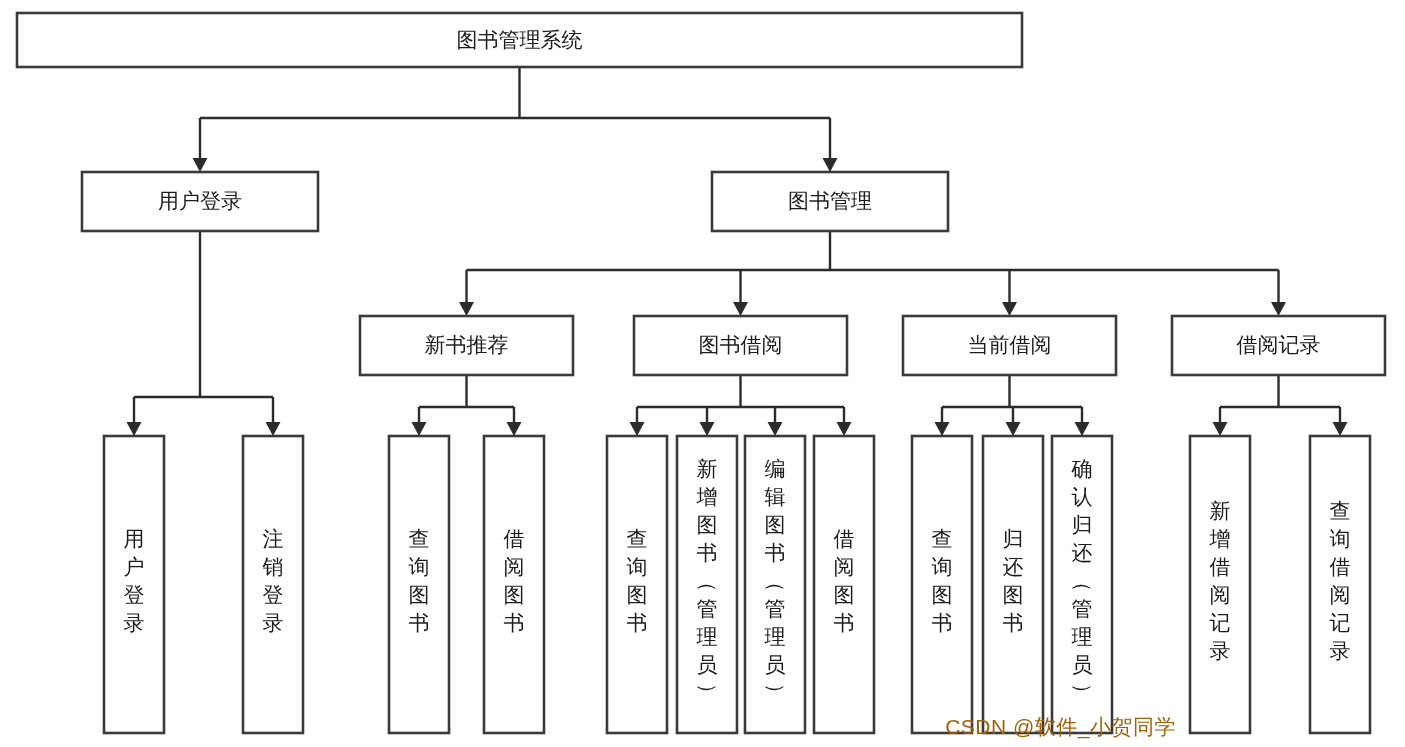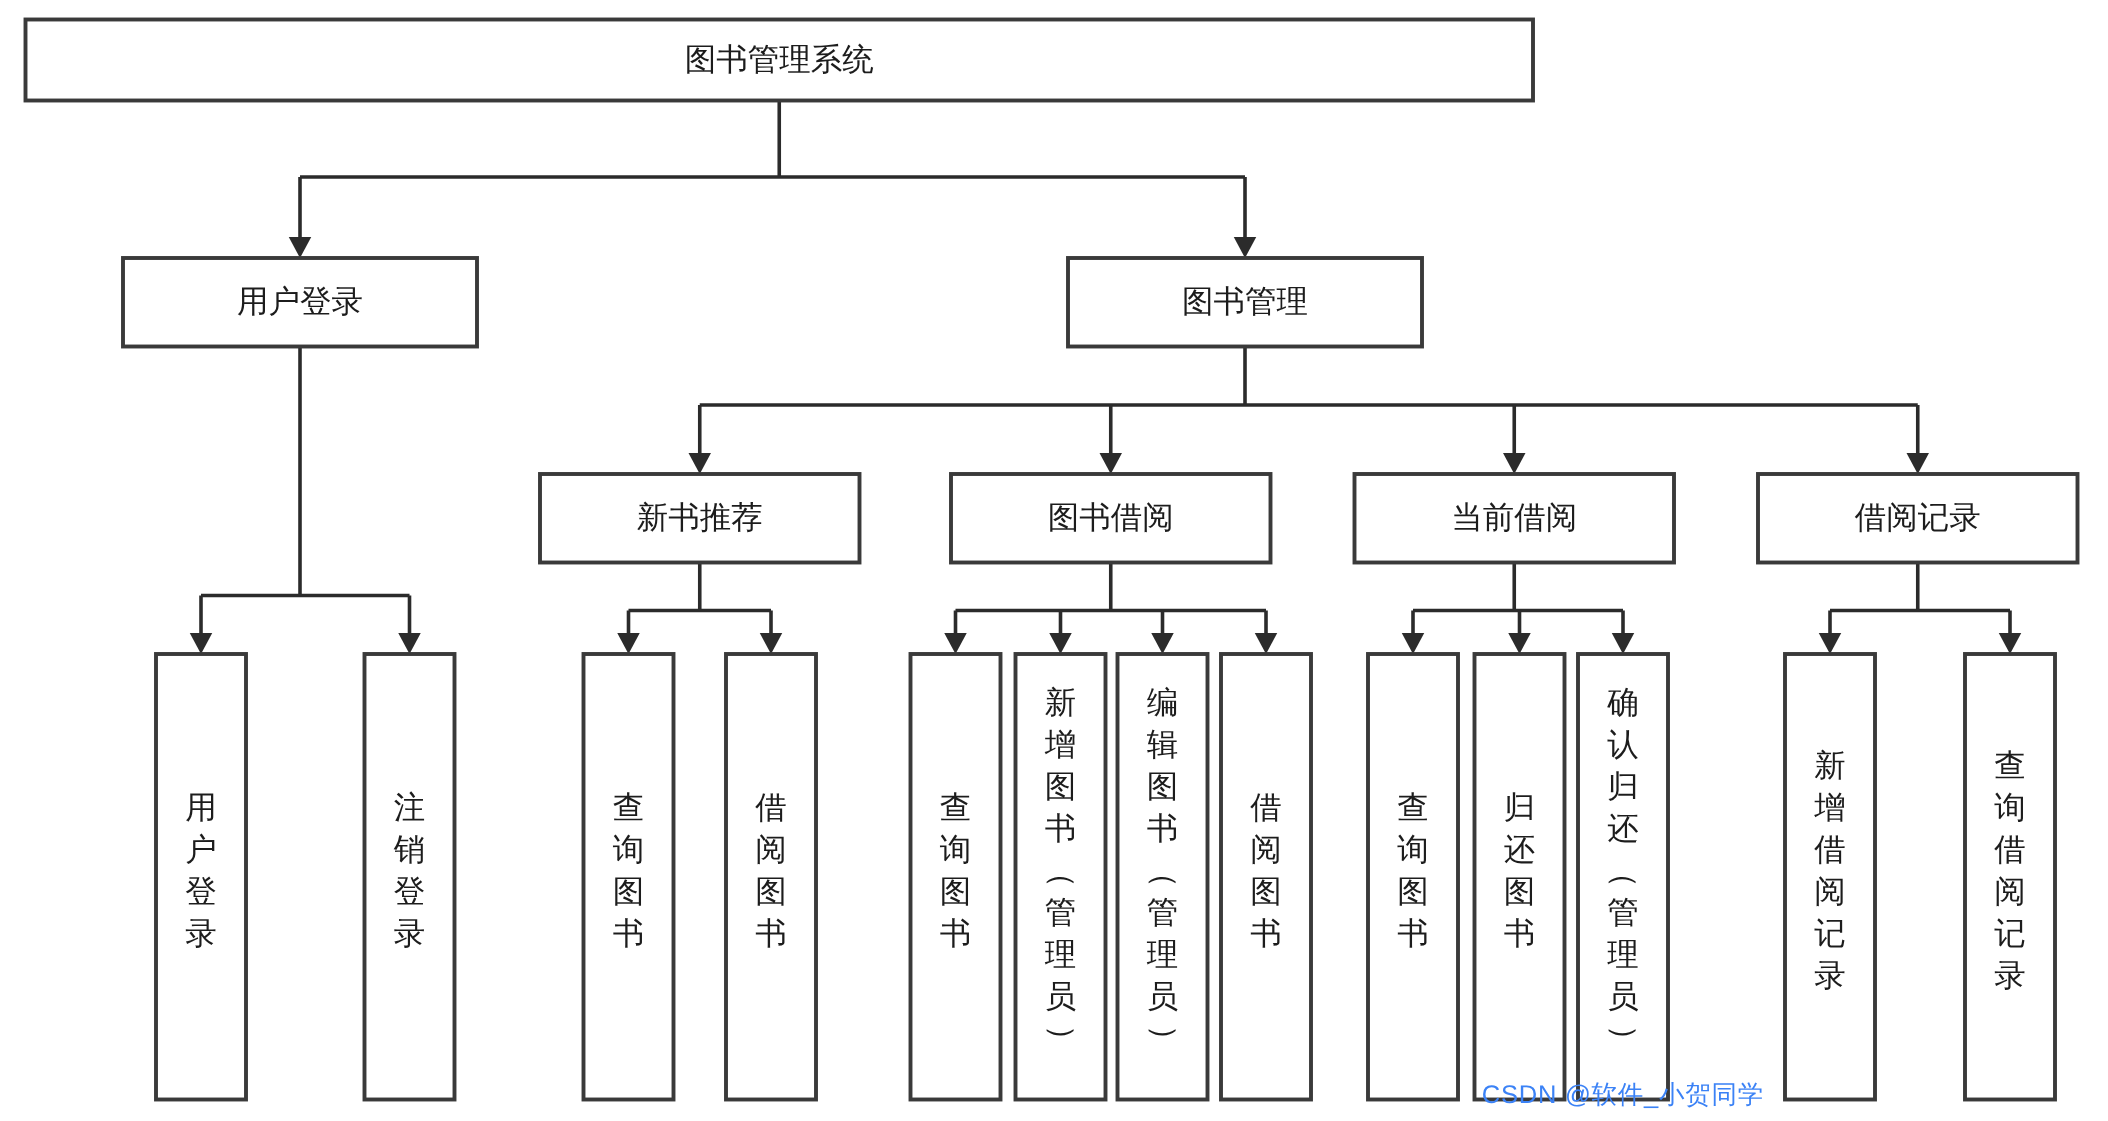--- a/index.html
+++ b/index.html
@@ -53,22 +53,22 @@
     font-family: "Liberation Sans", "DejaVu Sans", sans-serif;
     font-size: 21px;
     fill: #1c1c1c;
     text-anchor: middle;
   }
   .watermark {
     position: absolute;
     right: 8px;
     bottom: 6px;
     font-family: "Liberation Sans", "DejaVu Sans", sans-serif;
-    font-size: 17px;
-    color: #3b82f6;
+    font-size: 21px;
+    color: #a16207;
     white-space: nowrap;
     letter-spacing: 0.5px;
     pointer-events: none;
   }
 </style>
 </head>
 <body>
 
 <div id="diagram-root">
   <svg id="tree-svg" viewBox="0 0 1405 747">

